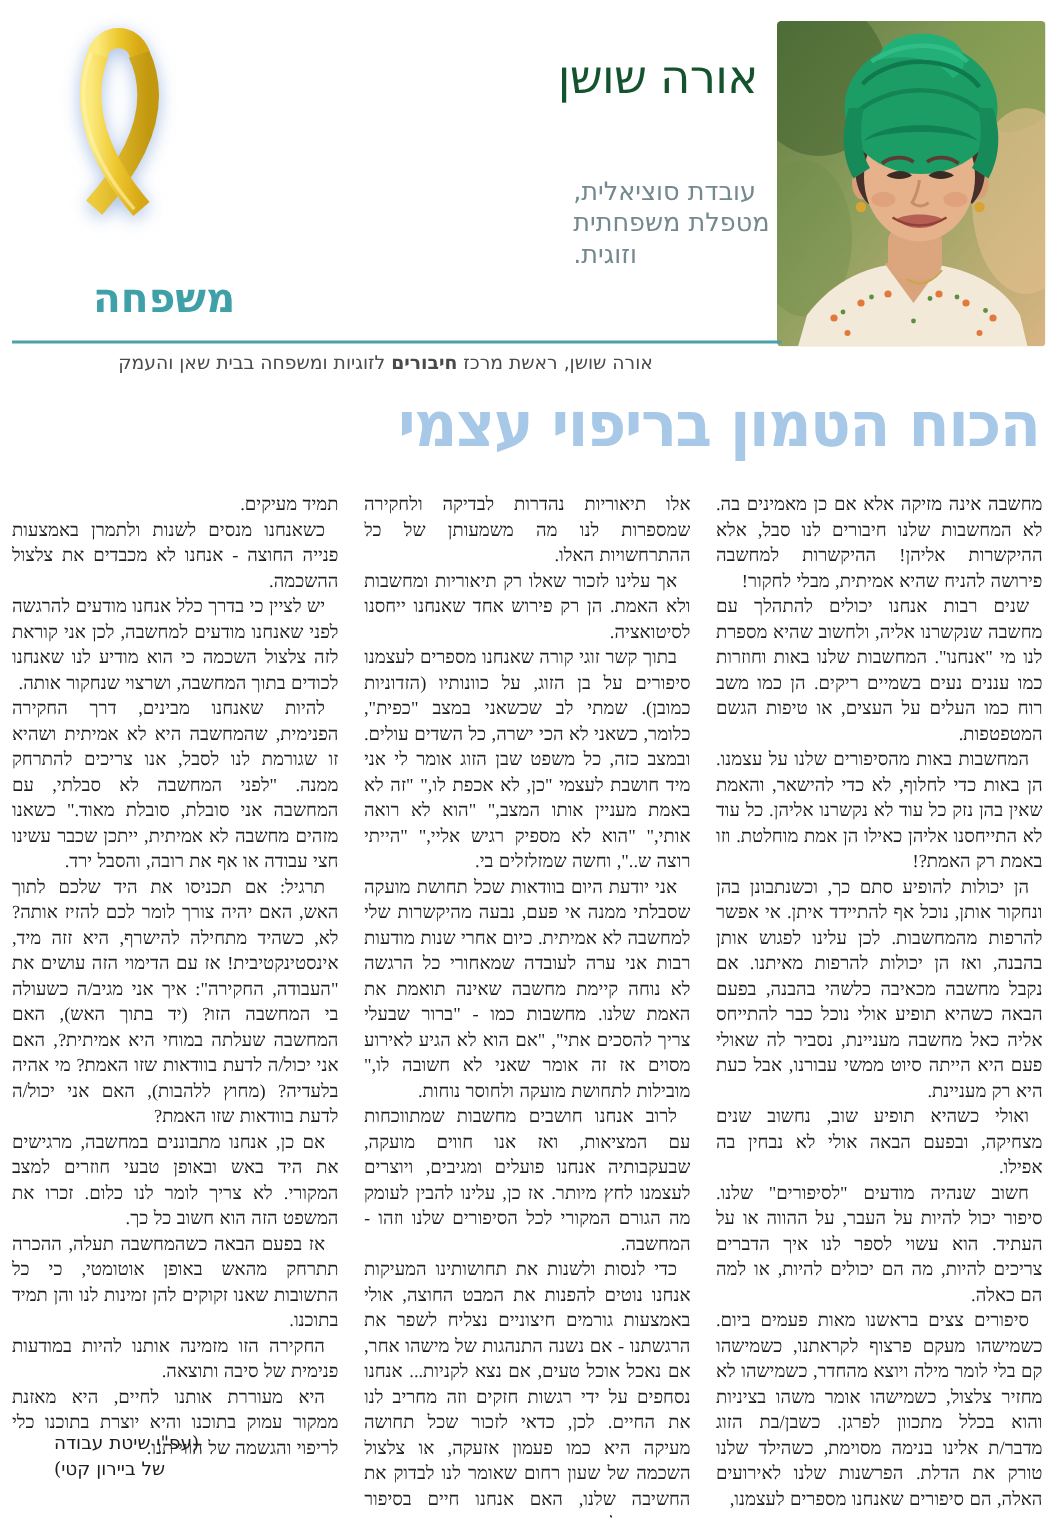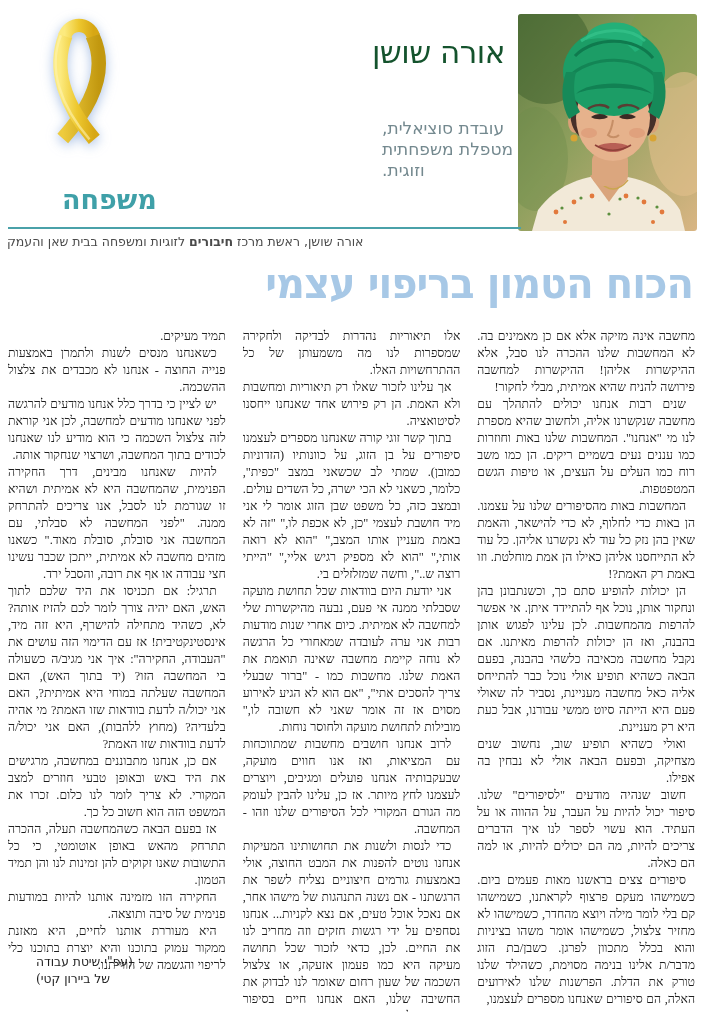--- a/index.html
+++ b/index.html
@@ -11,21 +11,21 @@
   #ribbon{left:36px;top:14px;width:86px;height:138px;}
   #ribbon svg{filter:drop-shadow(0 3px 6px rgba(125,160,215,.65));}
   #photo{left:518px;top:14px;width:179px;height:217px;border-radius:3px;overflow:hidden;}
   #author-name{right:196px;top:34px;font-size:31px;font-weight:normal;color:#14532d;letter-spacing:-.5px;}
   #author-role{right:188px;top:118px;font-size:17px;line-height:21px;color:#74898f;
                text-align:left;white-space:pre-line;}
 
   
   #section-label{left:62px;top:184px;font-size:27px;font-weight:bold;color:#3fa0a8;}
   #section-rule{left:8px;top:227px;width:513px;height:2px;background:#4aa1a9;}
-  #byline{right:194px;top:234px;width:500px;font-size:12.5px;color:#4a4a4a;text-align:left;}
+  #byline{right:194px;top:234px;width:500px;font-size:12.5px;color:#4a4a4a;text-align:center;}
   #byline b{font-weight:bold;}
 
   
   #article-title{right:8px;top:260px;width:687px;text-align:left;direction:rtl;
                  font-size:40px;font-weight:bold;color:#a7c8e6;letter-spacing:-1px;
                  transform:scaleY(1.04);transform-origin:top;}
   
   #article-title{text-align:right;}
 
   
@@ -139,21 +139,21 @@
 וזוגית.</div>
 
 <div class="abs" id="section-label">משפחה</div>
 <div class="abs" id="section-rule"></div>
 <div class="abs" id="byline"><span>אורה שושן, ראשת מרכז </span><b>חיבורים</b><span> לזוגיות ומשפחה בבית שאן והעמק</span></div>
 
 <div class="abs" id="article-title">הכוח הטמון בריפוי עצמי</div>
 
 <div class="abs" id="article">
   <div class="col">
-      <p>מחשבה אינה מזיקה אלא אם כן מאמינים בה. לא המחשבות שלנו ההכרה לנו סבל, אלא ההיקשרות אליהן! ההיקשרות למחשבה פירושה להניח שהיא אמיתית, מבלי לחקור!</p>
+      <p>מחשבה אינה מזיקה אלא אם כן מאמינים בה. לא המחשבות שלנו חיבורים לנו סבל, אלא ההיקשרות אליהן! ההיקשרות למחשבה פירושה להניח שהיא אמיתית, מבלי לחקור!</p>
       <p>שנים רבות אנחנו יכולים להתהלך עם מחשבה שנקשרנו אליה, ולחשוב שהיא מספרת לנו מי "אנחנו". המחשבות שלנו באות וחוזרות כמו עננים נעים בשמיים ריקים. הן כמו משב רוח כמו העלים על העצים, או טיפות הגשם המטפטפות.</p>
       <p>המחשבות באות מהסיפורים שלנו על עצמנו. הן באות כדי לחלוף, לא כדי להישאר, והאמת שאין בהן נזק כל עוד לא נקשרנו אליהן. כל עוד לא התייחסנו אליהן כאילו הן אמת מוחלטת. וזו באמת רק האמת?!</p>
       <p>הן יכולות להופיע סתם כך, וכשנתבונן בהן ונחקור אותן, נוכל אף להתיידד איתן. אי אפשר להרפות מהמחשבות. לכן עלינו לפגוש אותן בהבנה, ואז הן יכולות להרפות מאיתנו. אם נקבל מחשבה מכאיבה כלשהי בהבנה, בפעם הבאה כשהיא תופיע אולי נוכל כבר להתייחס אליה כאל מחשבה מעניינת, נסביר לה שאולי פעם היא הייתה סיוט ממשי עבורנו, אבל כעת היא רק מעניינת.</p>
       <p>ואולי כשהיא תופיע שוב, נחשוב שנים מצחיקה, ובפעם הבאה אולי לא נבחין בה אפילו.</p>
       <p>חשוב שנהיה מודעים "לסיפורים" שלנו. סיפור יכול להיות על העבר, על ההווה או על העתיד. הוא עשוי לספר לנו איך הדברים צריכים להיות, מה הם יכולים להיות, או למה הם כאלה.</p>
       <p>סיפורים צצים בראשנו מאות פעמים ביום. כשמישהו מעקם פרצוף לקראתנו, כשמישהו קם בלי לומר מילה ויוצא מהחדר, כשמישהו לא מחזיר צלצול, כשמישהו אומר משהו בציניות והוא בכלל מתכוון לפרגן. כשבן/בת הזוג מדבר/ת אלינו בנימה מסוימת, כשהילד שלנו טורק את הדלת. הפרשנות שלנו לאירועים האלה, הם סיפורים שאנחנו מספרים לעצמנו,</p>
     </div>
   <div class="col">
       <p>אלו תיאוריות נהדרות לבדיקה ולחקירה שמספרות לנו מה משמעותן של כל ההתרחשויות האלו.</p>
       <p>אך עלינו לזכור שאלו רק תיאוריות ומחשבות ולא האמת. הן רק פירוש אחד שאנחנו ייחסנו לסיטואציה.</p>
@@ -162,20 +162,20 @@
       <p>לרוב אנחנו חושבים מחשבות שמתווכחות עם המציאות, ואז אנו חווים מועקה, שבעקבותיה אנחנו פועלים ומגיבים, ויוצרים לעצמנו לחץ מיותר. אז כן, עלינו להבין לעומק מה הגורם המקורי לכל הסיפורים שלנו וזהו - המחשבה.</p>
       <p>כדי לנסות ולשנות את תחושותינו המעיקות אנחנו נוטים להפנות את המבט החוצה, אולי באמצעות גורמים חיצוניים נצליח לשפר את הרגשתנו - אם נשנה התנהגות של מישהו אחר, אם נאכל אוכל טעים, אם נצא לקניות... אנחנו נסחפים על ידי רגשות חזקים וזה מחריב לנו את החיים. לכן, כדאי לזכור שכל תחושה מעיקה היא כמו פעמון אזעקה, או צלצול השכמה של שעון רחום שאומר לנו לבדוק את החשיבה שלנו, האם אנחנו חיים בסיפור האמיתי של חיינו. כי חיים שקריים</p>
     </div>
   <div class="col">
       <p>תמיד מעיקים.</p>
       <p>כשאנחנו מנסים לשנות ולתמרן באמצעות פנייה החוצה - אנחנו לא מכבדים את צלצול ההשכמה.</p>
       <p>יש לציין כי בדרך כלל אנחנו מודעים להרגשה לפני שאנחנו מודעים למחשבה, לכן אני קוראת לזה צלצול השכמה כי הוא מודיע לנו שאנחנו לכודים בתוך המחשבה, ושרצוי שנחקור אותה.</p>
       <p>להיות שאנחנו מבינים, דרך החקירה הפנימית, שהמחשבה היא לא אמיתית ושהיא זו שגורמת לנו לסבל, אנו צריכים להתרחק ממנה. "לפני המחשבה לא סבלתי, עם המחשבה אני סובלת, סובלת מאוד." כשאנו מזהים מחשבה לא אמיתית, ייתכן שכבר עשינו חצי עבודה או אף את רובה, והסבל ירד.</p>
       <p>תרגיל: אם תכניסו את היד שלכם לתוך האש, האם יהיה צורך לומר לכם להזיז אותה? לא, כשהיד מתחילה להישרף, היא זזה מיד, אינסטינקטיבית! אז עם הדימוי הזה עושים את "העבודה, החקירה": איך אני מגיב/ה כשעולה בי המחשבה הזו? (יד בתוך האש), האם המחשבה שעלתה במוחי היא אמיתית?, האם אני יכול/ה לדעת בוודאות שזו האמת? מי אהיה בלעדיה? (מחוץ ללהבות), האם אני יכול/ה לדעת בוודאות שזו האמת?</p>
       <p>אם כן, אנחנו מתבוננים במחשבה, מרגישים את היד באש ובאופן טבעי חוזרים למצב המקורי. לא צריך לומר לנו כלום. זכרו את המשפט הזה הוא חשוב כל כך.</p>
-      <p>אז בפעם הבאה כשהמחשבה תעלה, ההכרה תתרחק מהאש באופן אוטומטי, כי כל התשובות שאנו זקוקים להן זמינות לנו והן תמיד הטמון.</p>
+      <p>אז בפעם הבאה כשהמחשבה תעלה, ההכרה תתרחק מהאש באופן אוטומטי, כי כל התשובות שאנו זקוקים להן זמינות לנו והן תמיד בתוכנו.</p>
       <p>החקירה הזו מזמינה אותנו להיות במודעות פנימית של סיבה ותוצאה.</p>
       <p>היא מעוררת אותנו לחיים, היא מאזנת ממקור עמוק בתוכנו והיא יוצרת בתוכנו כלי לריפוי והגשמה של הווייתנו.</p>
     </div>
 </div>
 
 <div class="abs" id="footer-note">(עפ"י שיטת עבודה
 של ביירון קטי)</div>
 
 </body></html>

